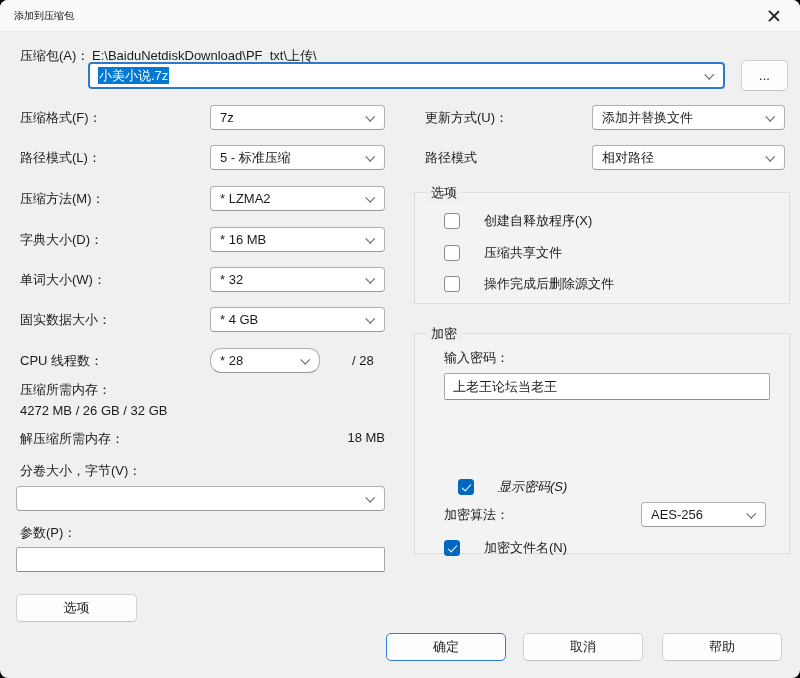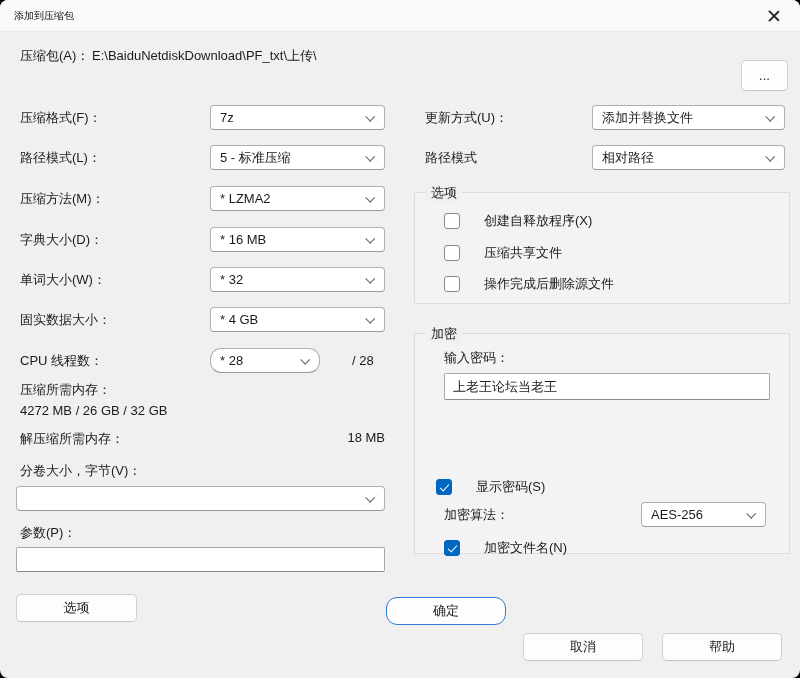--- a/index.html
+++ b/index.html
@@ -44,20 +44,24 @@
 
   <div class="titlebar">
     <div class="title">添加到压缩包</div>
     <div class="close-btn">
       <span class="xicon"></span>
     </div>
   </div>
 
   <div class="lbl" style="left:20px;top:47px;">压缩包(A)：</div>
   <div class="lbl" style="left:92px;top:47px;">E:\BaiduNetdiskDownload\PF_txt\上传\</div>
+  <div class="combo focused" style="left:88px;top:62px;width:637px;height:27px;">
+    <span class="ctext"><span class="sel">小美小说.7z</span></span>
+    <span class="chev"></span>
+  </div>
   <button class="btn" style="left:741px;top:60px;width:47px;height:31px;">...</button>
 
   <div class="lbl lh25" style="left:20px;top:105px;">压缩格式(F)：</div>
   <div class="combo" style="left:210px;top:105px;width:175px;">
     <span class="ctext">7z</span>
       <span class="chev"></span>
   </div>
 
   <div class="lbl lh25" style="left:20px;top:145px;">路径模式(L)：</div>
   <div class="combo" style="left:210px;top:145px;width:175px;">
@@ -138,32 +142,32 @@
     <div class="cbrow" style="left:29px;top:82px;">
       <span class="cb"></span>
       <span>操作完成后删除源文件</span>
     </div>
   </div>
 
   <div class="group" style="left:414px;top:333px;width:376px;height:221px;">
     <div class="group-label">加密</div>
     <div class="lbl" style="left:29px;top:15px;">输入密码：</div>
     <input class="tfield" style="left: 29px; top: 39px; width: 326px; height: 27px;" value="上老王论坛当老王">
-    <div class="cbrow" style="left:21px;top:144px;">
+    <div class="cbrow" style="left:43px;top:144px;font-style:italic;">
       <span class="cb checked"></span>
       <span>显示密码(S)</span>
     </div>
     <div class="lbl lh25" style="left:29px;top:168px;">加密算法：</div>
     <div class="combo" style="left:226px;top:168px;width:125px;">
       <span class="ctext">AES-256</span>
         <span class="chev"></span>
     </div>
     <div class="cbrow" style="left:29px;top:205px;">
       <span class="cb checked"></span>
       <span>加密文件名(N)</span>
     </div>
   </div>
 
-  <button class="btn primary" style="left:386px;top:597px;width:120px;height:28px;border-radius:11px;">确定</button>
+  <button class="btn primary" style="left:386px;top:633px;width:120px;height:28px;">确定</button>
   <button class="btn" style="left:523px;top:633px;width:120px;height:28px;">取消</button>
   <button class="btn" style="left:662px;top:633px;width:120px;height:28px;">帮助</button>
 
 </div>
 
 </body></html>

